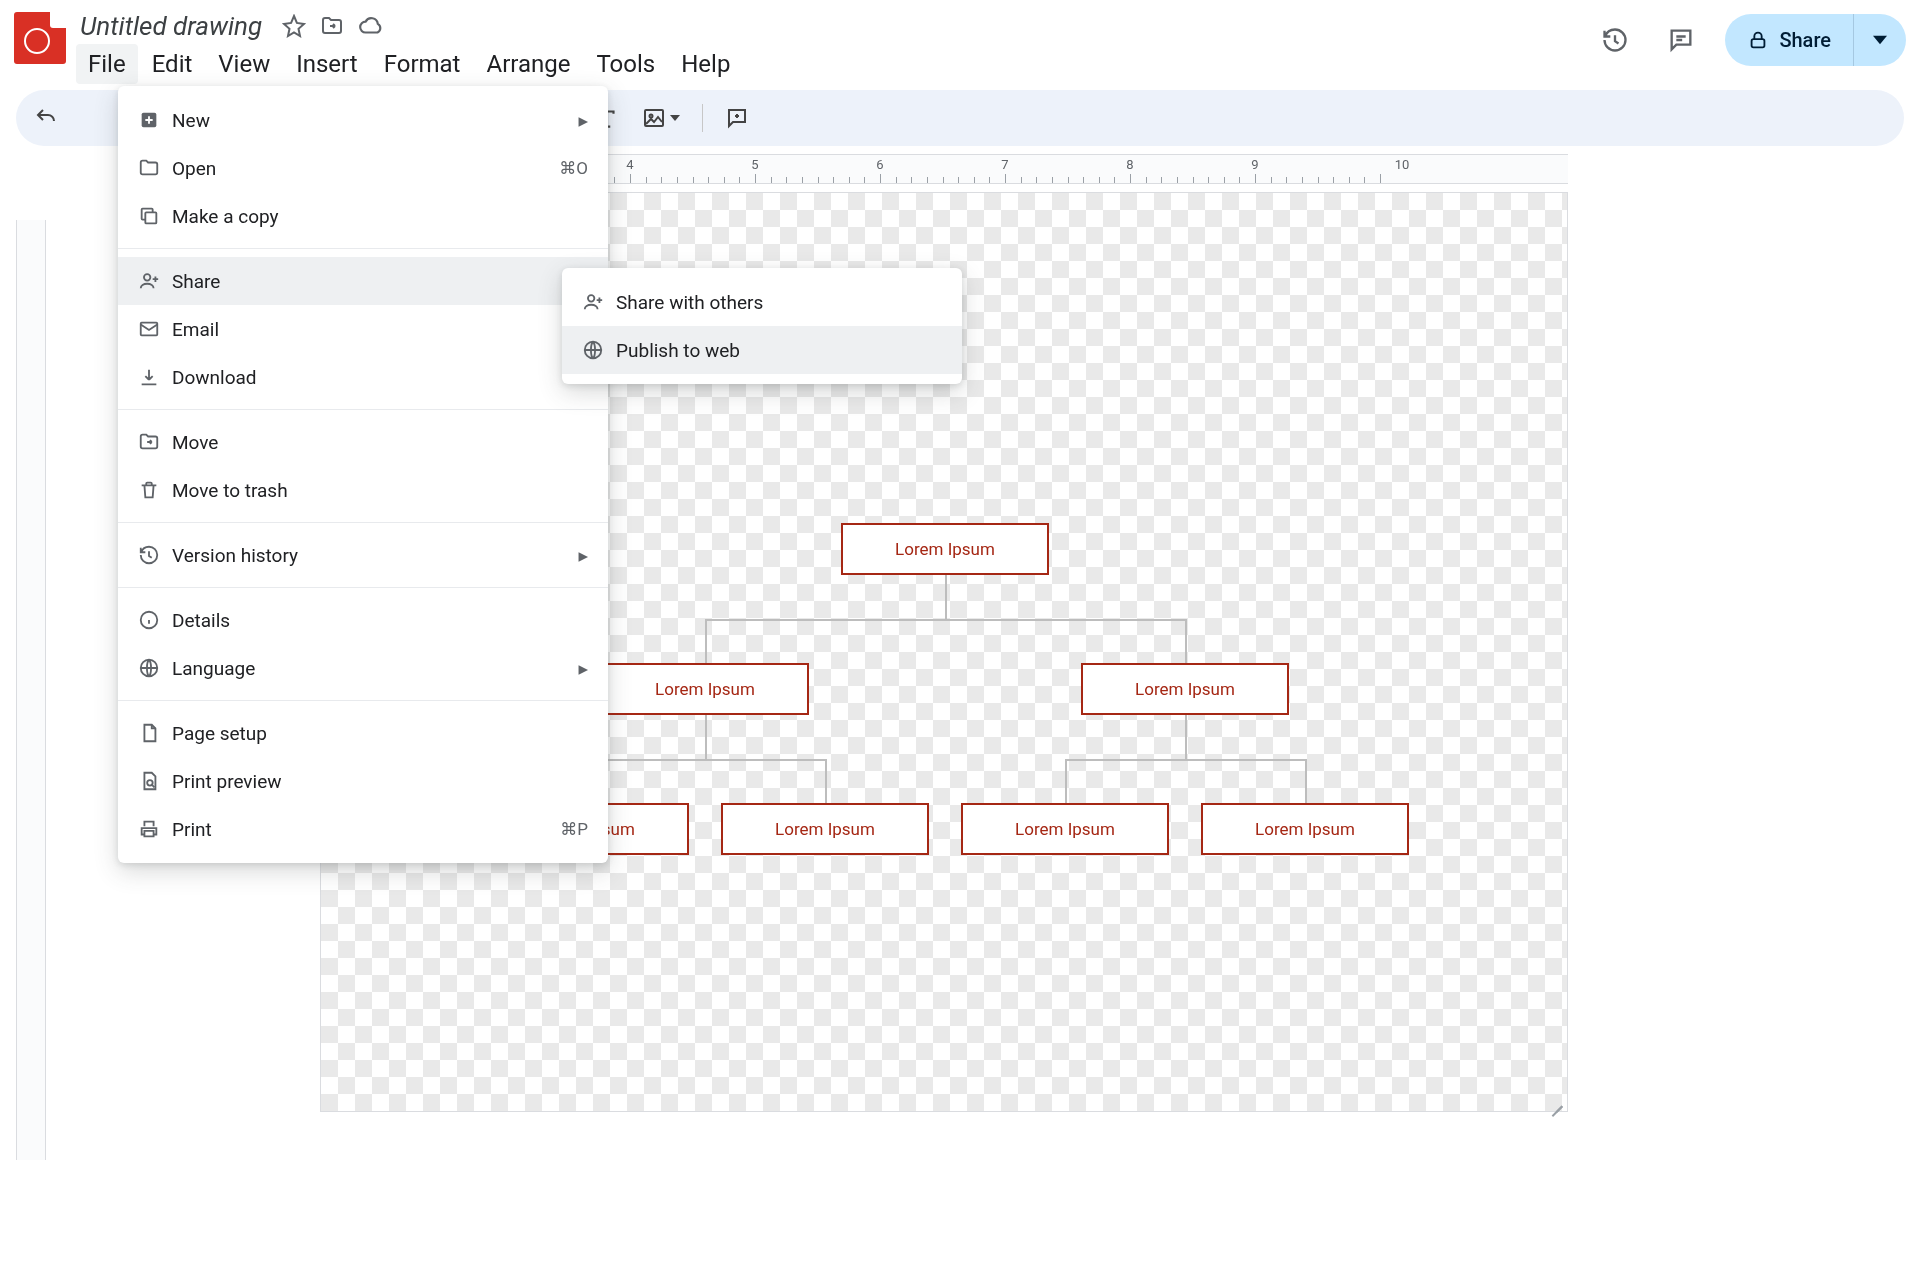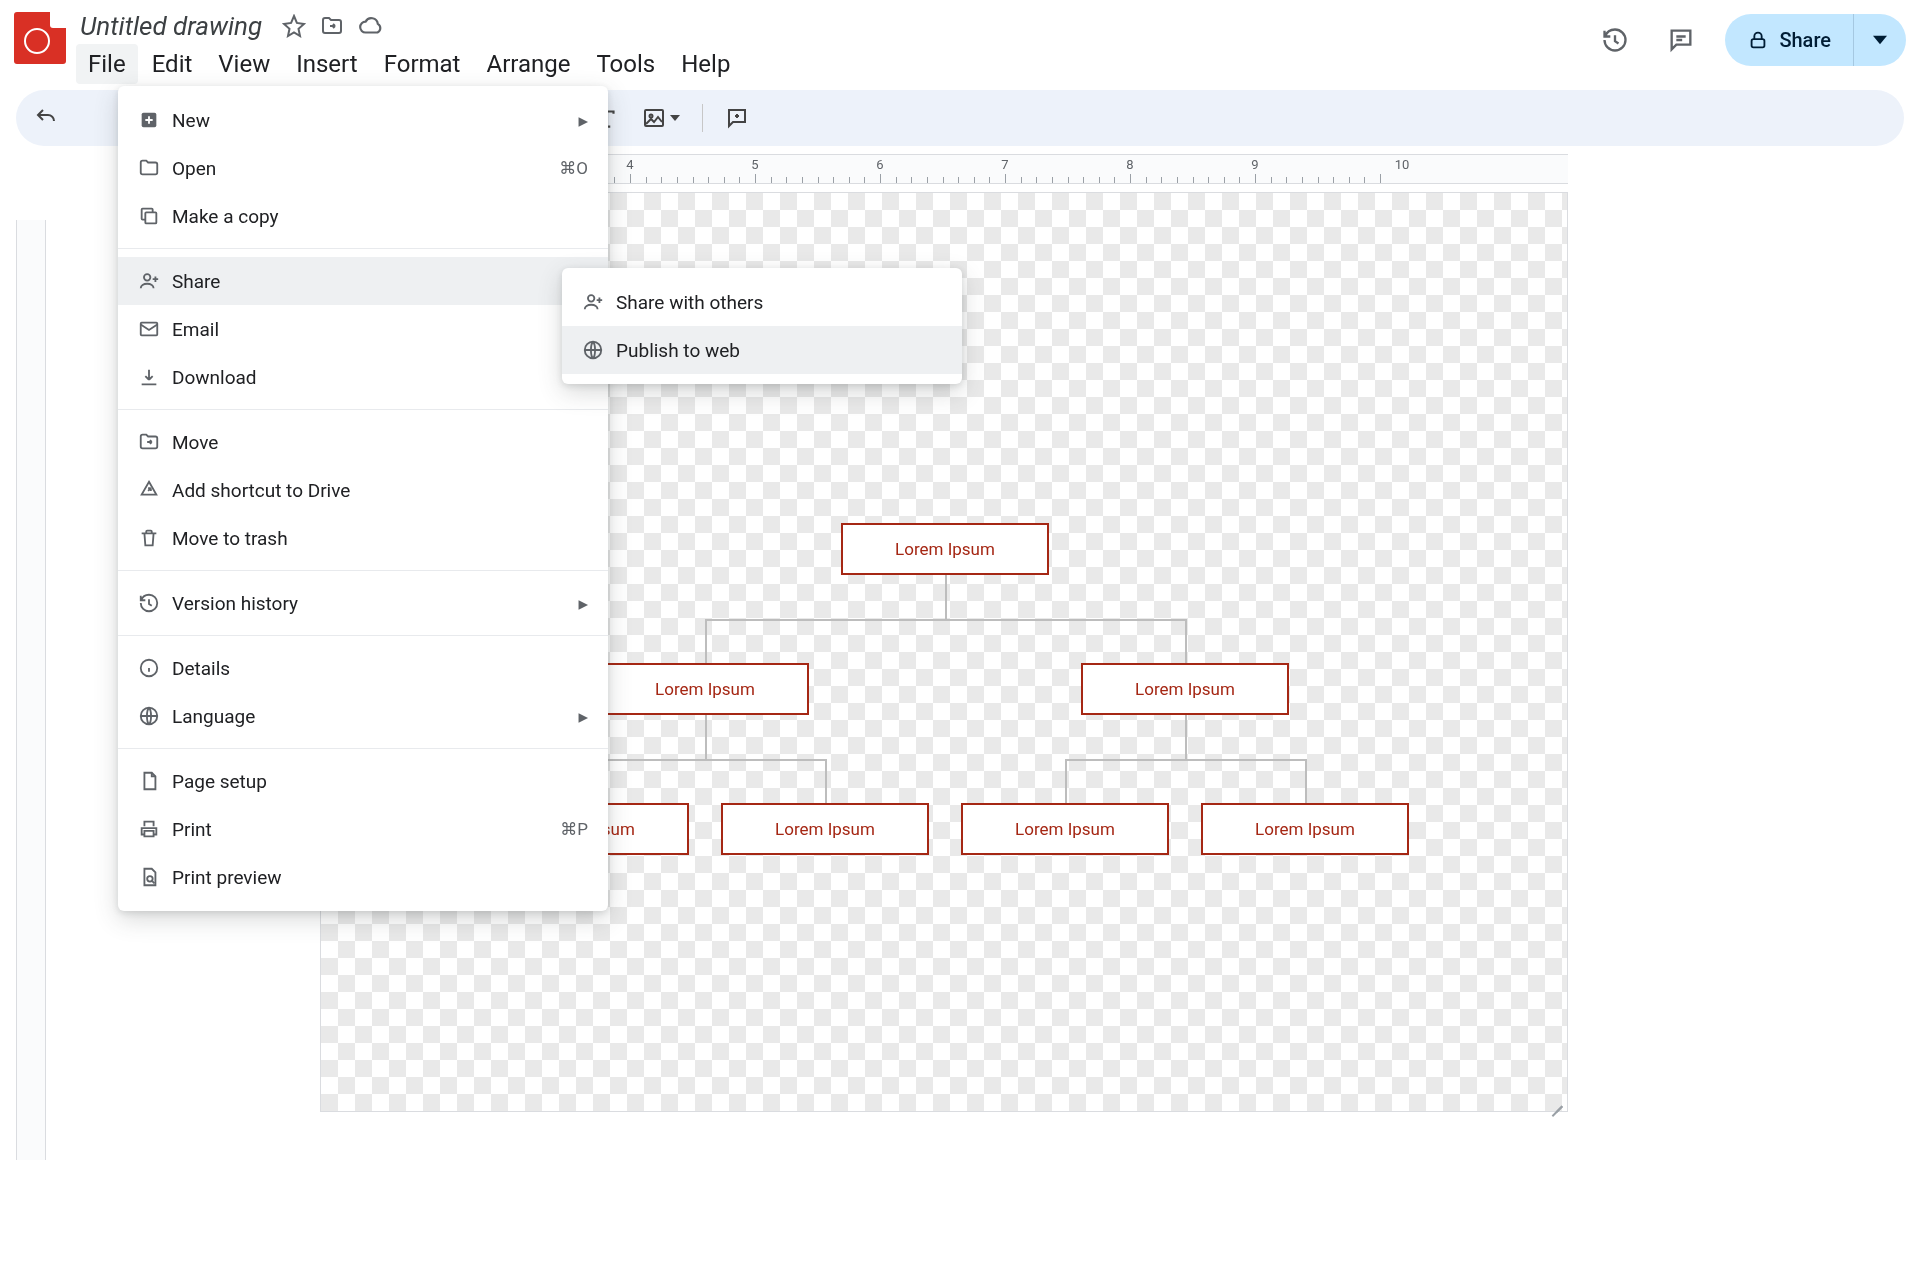--- a/index.html
+++ b/index.html
@@ -432,29 +432,20 @@
         <svg width="22" height="22" viewBox="0 0 24 24" fill="none" stroke="#5f6368" stroke-width="2">
           <path d="M3 6a2 2 0 012-2h4l2 2h8a2 2 0 012 2v9a2 2 0 01-2 2H5a2 2 0 01-2-2z"></path>
           <path d="M10 12h5m0 0l-2-2m2 2l-2 2"></path>
         </svg>
       </span>
     <span class="mi-label">Move</span>
   </div>
   <div class="menu-item">
     <span class="mi-icon">
         <svg width="22" height="22" viewBox="0 0 24 24" fill="none" stroke="#5f6368" stroke-width="2">
-          <path d="M12 3l8 14H4z"></path>
-          <path d="M11 13l3-3m0 0h-3m3 0v3"></path>
-        </svg>
-      </span>
-    <span class="mi-label">Add shortcut to Drive</span>
-  </div>
-  <div class="menu-item">
-    <span class="mi-icon">
-        <svg width="22" height="22" viewBox="0 0 24 24" fill="none" stroke="#5f6368" stroke-width="2">
           <path d="M4 7h16M9 7V5a1 1 0 011-1h4a1 1 0 011 1v2m-8 0l1 13h8l1-13"></path>
         </svg>
       </span>
     <span class="mi-label">Move to trash</span>
   </div>
   <div class="menu-sep"></div>
   <div class="menu-item">
     <span class="mi-icon">
         <svg width="22" height="22" viewBox="0 0 24 24" fill="none" stroke="#5f6368" stroke-width="2">
           <path d="M3 12a9 9 0 109-9 9 9 0 00-8.5 6M3 4v5h5"></path>
@@ -486,40 +477,40 @@
   </div>
   <div class="menu-sep"></div>
   <div class="menu-item">
     <span class="mi-icon">
         <svg width="22" height="22" viewBox="0 0 24 24" fill="none" stroke="#5f6368" stroke-width="2">
           <path d="M7 3h8l4 4v14H7z"></path>
           <path d="M15 3v4h4"></path>
         </svg>
       </span>
     <span class="mi-label">Page setup</span>
-  </div>
-  <div class="menu-item">
-    <span class="mi-icon">
-        <svg width="22" height="22" viewBox="0 0 24 24" fill="none" stroke="#5f6368" stroke-width="2">
-          <path d="M7 9V4h10v5M7 18H4v-7h16v7h-3M7 14h10v6H7z"></path>
-        </svg>
-      </span>
-    <span class="mi-label">Print</span>
-    <span class="mi-kbd">⌘P</span>
   </div>
   <div class="menu-item">
     <span class="mi-icon">
         <svg width="22" height="22" viewBox="0 0 24 24" fill="none" stroke="#5f6368" stroke-width="2">
           <path d="M7 3h8l4 4v14H7z"></path>
           <circle cx="13" cy="14" r="3"></circle>
           <path d="M15.5 16.5L18 19"></path>
         </svg>
       </span>
     <span class="mi-label">Print preview</span>
   </div>
+  <div class="menu-item">
+    <span class="mi-icon">
+        <svg width="22" height="22" viewBox="0 0 24 24" fill="none" stroke="#5f6368" stroke-width="2">
+          <path d="M7 9V4h10v5M7 18H4v-7h16v7h-3M7 14h10v6H7z"></path>
+        </svg>
+      </span>
+    <span class="mi-label">Print</span>
+    <span class="mi-kbd">⌘P</span>
+  </div>
 </div>
 
 <div class="submenu">
   <div class="menu-item">
     <span class="mi-icon">
         <svg width="22" height="22" viewBox="0 0 24 24" fill="none" stroke="#5f6368" stroke-width="2">
           <circle cx="10" cy="8" r="3.5"></circle>
           <path d="M3 20c0-3 3-5 7-5s7 2 7 5"></path>
           <path d="M19 7v6M16 10h6"></path>
         </svg>

